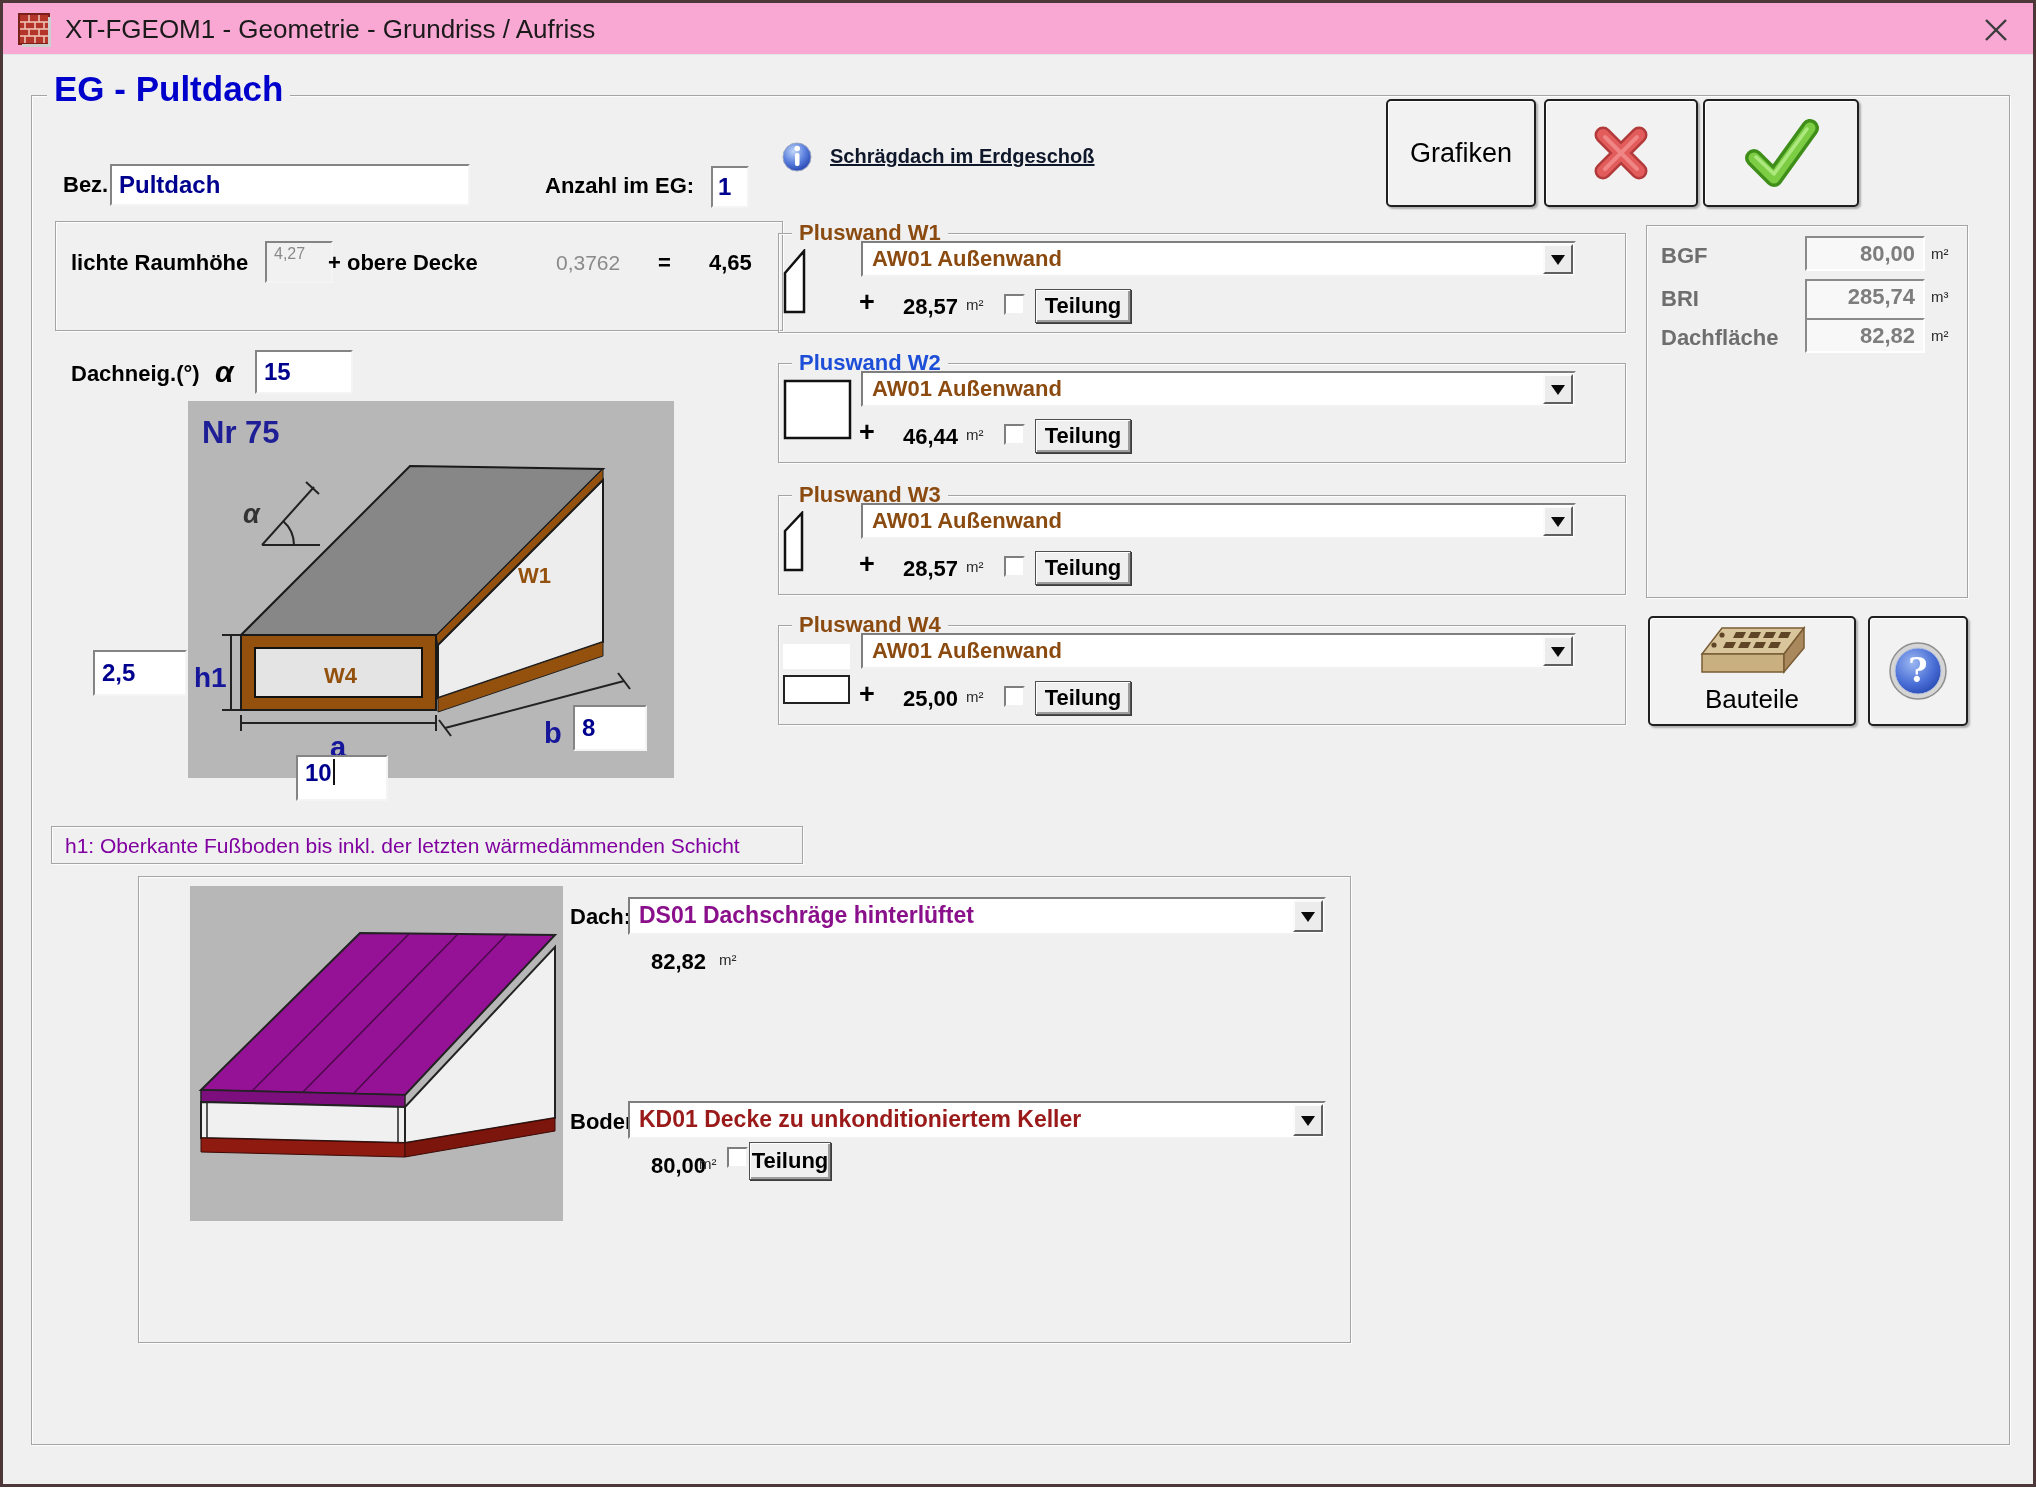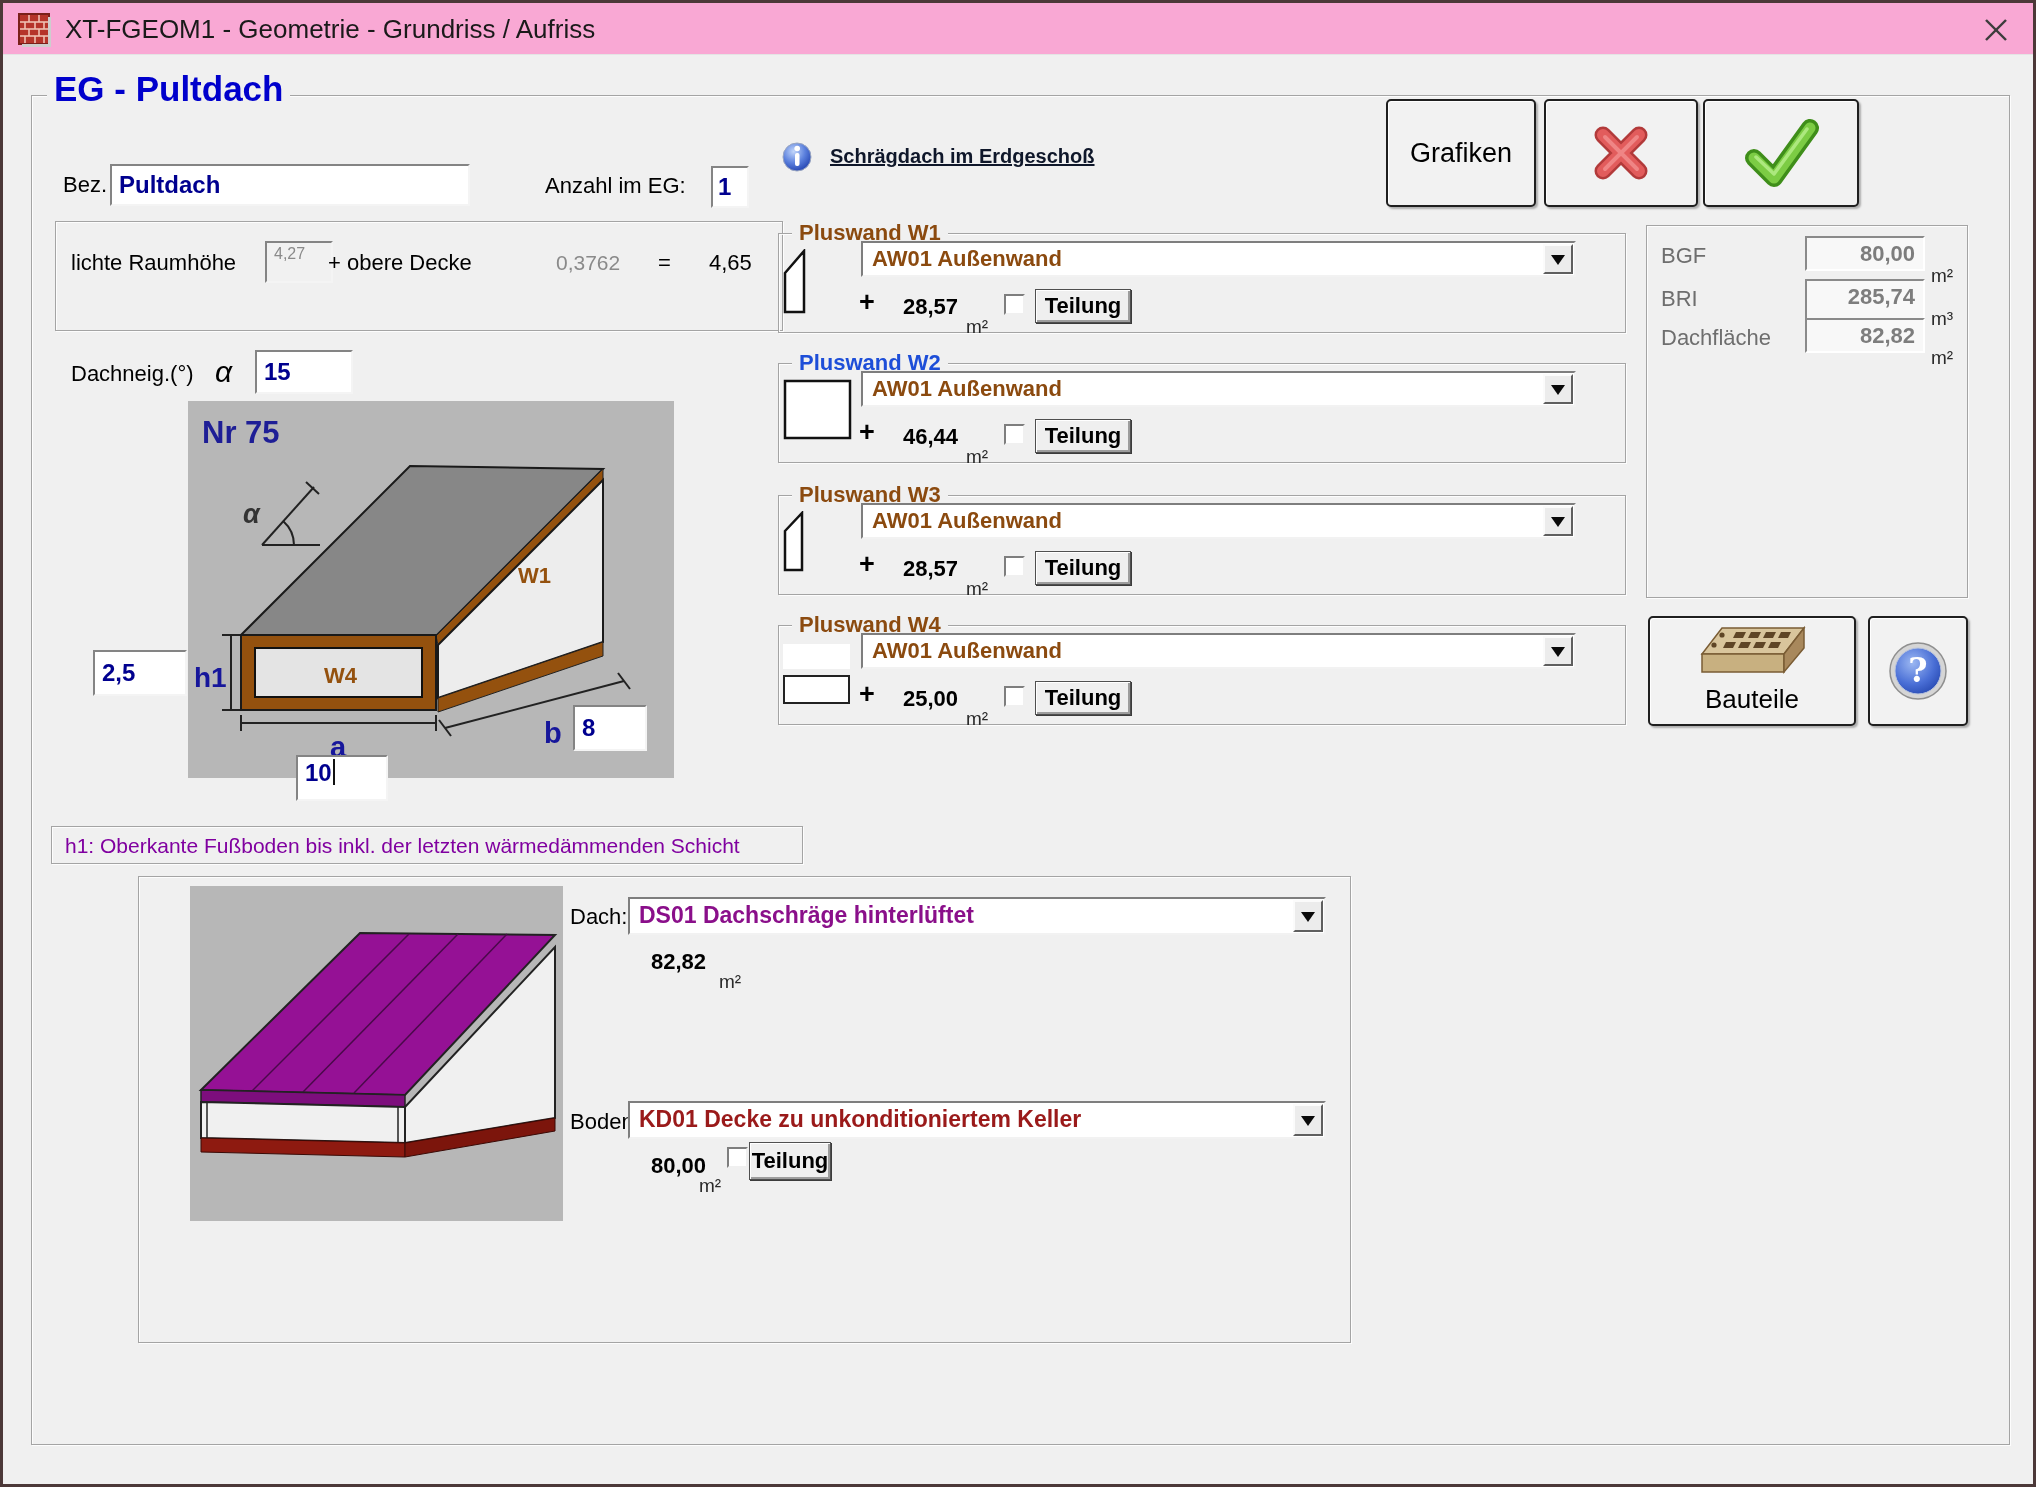--- a/index.html
+++ b/index.html
@@ -11,21 +11,21 @@
   
   .titlebar { position:absolute; left:0; top:0; right:0; height:52px; background:#f9a8d4;
               border-bottom:1px solid #e4e4e4; }
   .title-text { position:absolute; left:62px; top:11px; font-size:26px; color:#1a1a1a; }
 
   
   .gb { border:1px solid #a4a4a4;
         box-shadow: inset 1px 1px 0 rgba(255,255,255,.85), 1px 1px 0 rgba(255,255,255,.85); }
   .leg { position:absolute; background:#f0f0f0; padding:0 7px; font-weight:bold; white-space:nowrap; }
 
-  .lbl { font-weight:normal; font-size:22px; color:#000; white-space:nowrap; }
+  .lbl { font-weight:bold; font-size:22px; color:#000; white-space:nowrap; }
   .gray { color:#8a8a8a; font-weight:normal; }
 
   .inp { position:absolute; background:#fff; border:2px solid; border-color:#848484 #f4f4f4 #f4f4f4 #848484;
          font-family:inherit; font-weight:bold; color:#00008f; font-size:24px; padding:2px 7px; outline:none; }
   .inp-dis { background:#f1f1f1; color:#8a8a8a; font-weight:normal; }
   .valbox { position:absolute; background:#f8f8f8; border:2px solid; border-color:#8a8a8a #ffffff #ffffff #8a8a8a;
             color:#7d7d7d; font-weight:bold; font-size:22px; text-align:right; padding:3px 8px 0 0; }
 
   .combo { position:absolute; background:#fff; border:2px solid; border-color:#7e7e7e #f2f2f2 #f2f2f2 #7e7e7e; }
   .combo .txt { position:absolute; left:9px; top:3px; font-weight:bold; font-size:22px; white-space:nowrap; }
@@ -39,21 +39,21 @@
            font-weight:bold; font-size:22px; color:#000;
            display:flex; align-items:center; justify-content:center; cursor:default; }
   .bigbtn { position:absolute; background:#f2f2f2; border:2px solid #1f1f1f; border-radius:5px;
             box-shadow: inset 1px 1px 0 #fff, 2px 2px 2px rgba(0,0,0,.28);
             display:flex; align-items:center; justify-content:center; cursor:default; }
   .cb { position:absolute; background:#fff; border:2px solid; border-color:#7e7e7e #f0f0f0 #f0f0f0 #7e7e7e; }
 
   .link { font-weight:bold; font-size:20px; color:#0f172a; text-decoration:underline; white-space:nowrap; }
   .note { font-size:21px; color:#8000a0; white-space:nowrap; }
   .plus { font-weight:bold; font-size:27px; color:#000; }
-  .unit { font-size:19px; color:#2a2a2a; font-weight:normal;margin-top:20px; }
+  .unit { font-size:15px; color:#2a2a2a; font-weight:normal; }
   .area { font-weight:bold; font-size:22px; color:#000; text-align:right; }
   .caret { display:inline-block; width:2px; height:26px; background:#111; vertical-align:-4px; margin-left:1px; }
 </style>
 </head>
 <body>
 
 <div id="window">
 
   <div class="titlebar">
     <svg class="abs" style="left:15px;top:10px" width="34" height="34" viewBox="0 0 34 34">

